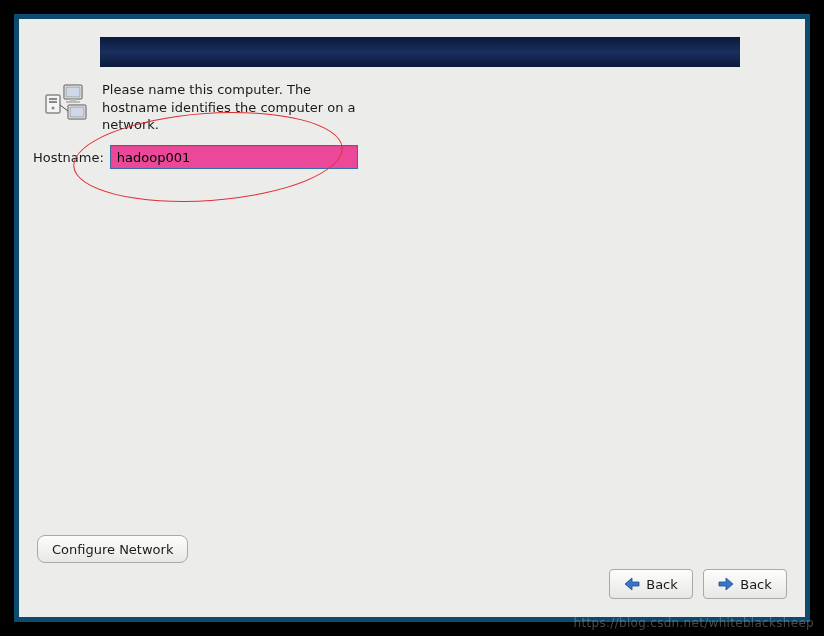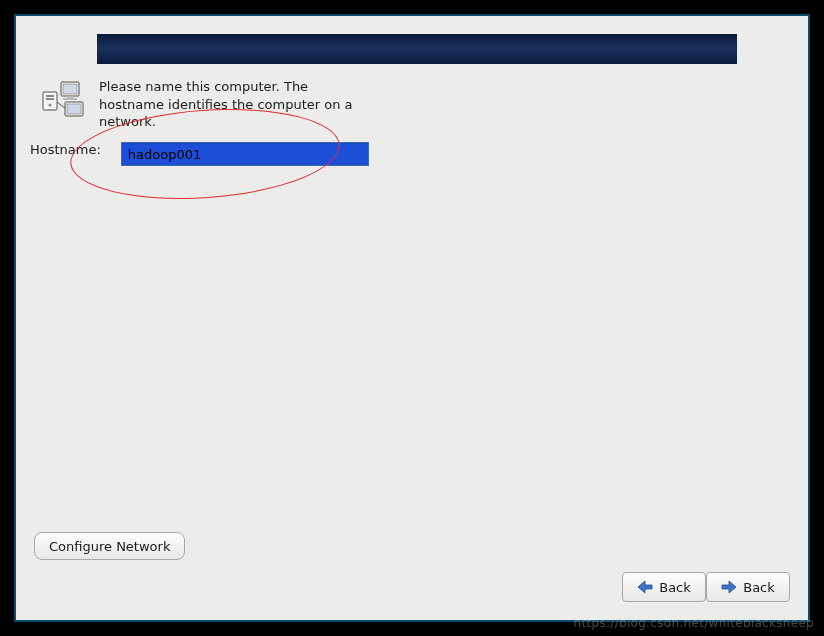--- a/index.html
+++ b/index.html
@@ -17,21 +17,21 @@
       position: relative;
       overflow: hidden;
     }
     .window {
       position: absolute;
       left: 14px;
       top: 14px;
       width: 796px;
       height: 608px;
       background: #ececea;
-      border: 2px solid #0c4a6e;
+      border: 5px solid #0c4a6e;
     }
     .header-bar {
       position: absolute;
       left: 81px;
       top: 18px;
       width: 640px;
       height: 30px;
       background: linear-gradient(to bottom, #0b1a3a 0%, #1a2f5e 50%, #0b1a3a 100%);
     }
     .intro-row {
@@ -50,30 +50,31 @@
     .intro-text {
       width: 260px;
       line-height: 1.35;
       color: #1a1a1a;
     }
     .hostname-row {
       position: absolute;
       left: 14px;
       top: 126px;
       display: flex;
-      gap: 20px;
+      align-items: center;
+      gap: 6px;
     }
     .hostname-label {
       color: #1a1a1a;
     }
     .hostname-input {
       width: 248px;
       height: 24px;
       border: 1px solid #3b6ea5;
-      background: #1d4ed8;
+      background: #ec4899;
       padding: 2px 6px;
       font-size: 13px;
       font-family: inherit;
       outline: none;
       box-shadow: inset 0 1px 2px rgba(0,0,0,0.08);
     }
     .annotation-ellipse {
       position: absolute;
       left: 54px;
       top: 94px;
@@ -96,20 +97,21 @@
       font-size: 13px;
       font-family: inherit;
       cursor: pointer;
       color: #1a1a1a;
     }
     .nav-buttons {
       position: absolute;
       right: 18px;
       bottom: 18px;
       display: flex;
+      gap: 10px;
       border-radius: 9px;
     }
     .nav-btn {
       height: 30px;
       width: 84px;
       background: linear-gradient(to bottom, #fdfdfd, #e7e7e5);
       border: 1px solid #a9a9a7;
       border-radius: 4px;
       font-size: 13px;
       font-family: inherit;

